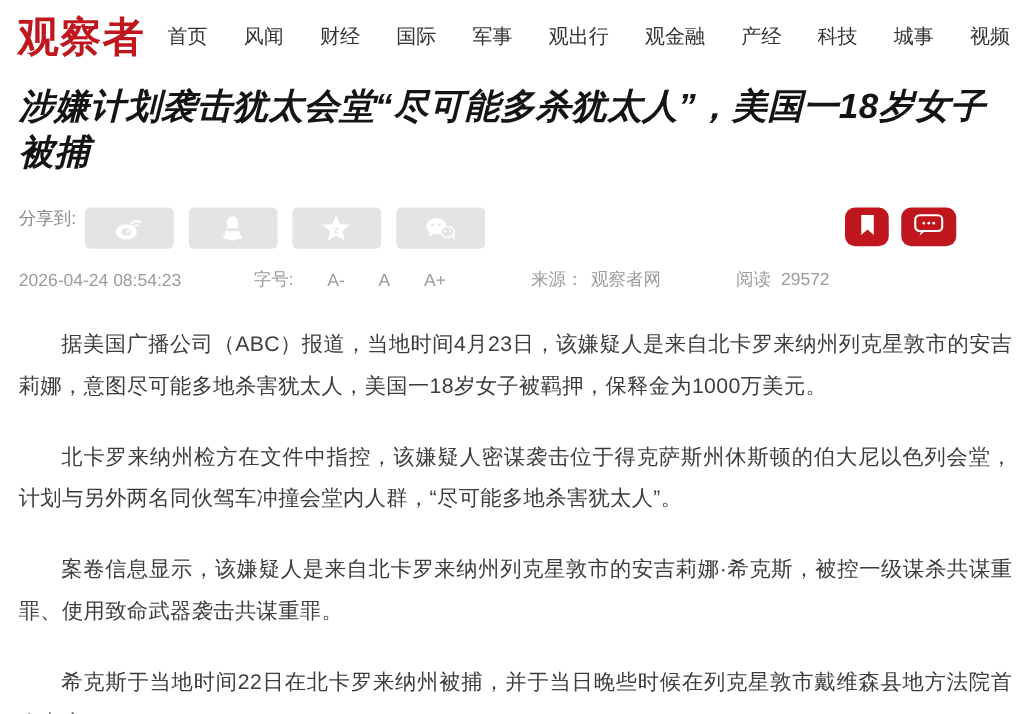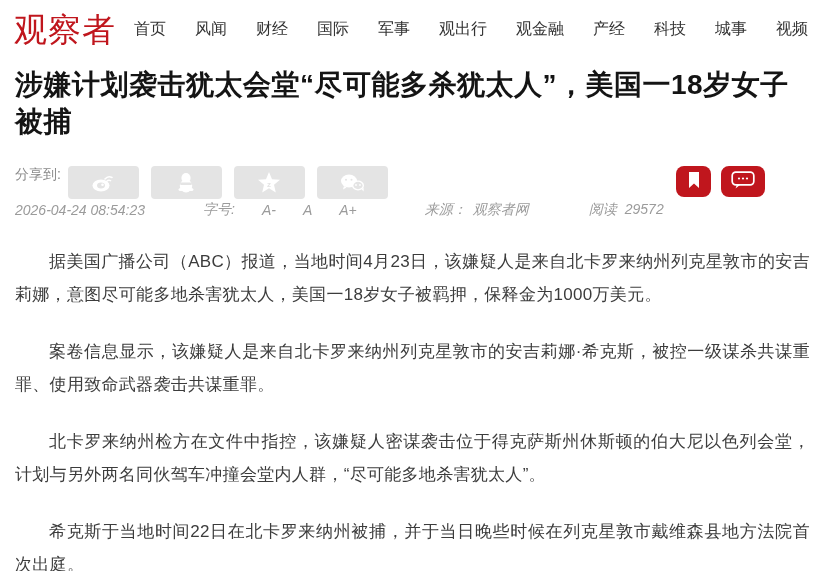--- a/index.html
+++ b/index.html
@@ -13,21 +13,21 @@
   .site-header {
     display: flex;
     align-items: center;
     padding: 10px 0 8px 14px;
     height: 56px;
     background: #fff;
   }
   .logo {
     color: #c0161d;
     font-size: 33px;
-    font-weight: 400;
+    font-weight: 700;
     letter-spacing: 1px;
     line-height: 1;
     margin-right: 18px;
     cursor: pointer;
     white-space: nowrap;
   }
   .nav {
     display: flex;
     align-items: center;
     gap: 29px;
@@ -39,20 +39,21 @@
 
   
   .article { padding: 0 15px; }
   .article-title {
     margin-top: 10px;
     font-size: 28px;
     line-height: 37px;
     font-weight: 700;
     color: #141414;
     letter-spacing: 0.5px;
+    font-style: italic;
   }
 
   
   .share-row {
     margin-top: 26px;
     display: flex;
     height: 33px;
   }
   .share-label { font-size: 14px; color: #8a8a8a; margin-right: 7px; }
   .share-btn {
@@ -76,27 +77,26 @@
     display: flex;
     align-items: center;
     justify-content: center;
     cursor: pointer;
   }
   .action-btn.bookmark { width: 35px; }
   .action-btn.comment { width: 44px; }
 
   
   .meta-row {
-    margin-top: 2px;
+    margin-top: 16px;
     display: flex;
     align-items: center;
     font-size: 14px;
     color: #9b9b9b;
     white-space: nowrap;
-    font-style: italic;
   }
   .meta-time { margin-right: 58px; }
   .fontsize-group { display: flex; align-items: center; gap: 27px; margin-right: 68px; }
   .fontsize-ctrl { cursor: pointer; color: #9b9b9b; }
   .source-group { margin-right: 60px; display: flex; gap: 6px; }
   .reads-group { display: flex; gap: 8px; }
 
   
   .article-body { margin-top: 26px; }
   .article-body p {
@@ -222,18 +222,18 @@
       <span>观察者网</span>
     </span>
     <span class="reads-group">
       <span>阅读</span>
       <span>29572</span>
     </span>
   </div>
 
   <div class="article-body">
     <p>据美国广播公司（ABC）报道，当地时间4月23日，该嫌疑人是来自北卡罗来纳州列克星敦市的安吉莉娜，意图尽可能多地杀害犹太人，美国一18岁女子被羁押，保释金为1000万美元。</p>
+    <p>北卡罗来纳州检方在文件中指控，该嫌疑人密谋袭击位于得克萨斯州休斯顿的伯大尼以色列会堂，计划与另外两名同伙驾车冲撞会堂内人群，“尽可能多地杀害犹太人”。</p>
     <p>案卷信息显示，该嫌疑人是来自北卡罗来纳州列克星敦市的安吉莉娜·希克斯，被控一级谋杀共谋重罪、使用致命武器袭击共谋重罪。</p>
-    <p>北卡罗来纳州检方在文件中指控，该嫌疑人密谋袭击位于得克萨斯州休斯顿的伯大尼以色列会堂，计划与另外两名同伙驾车冲撞会堂内人群，“尽可能多地杀害犹太人”。</p>
     <p>希克斯于当地时间22日在北卡罗来纳州被捕，并于当日晚些时候在列克星敦市戴维森县地方法院首次出庭。</p>
   </div>
 
 </div>
 
 </body></html>

